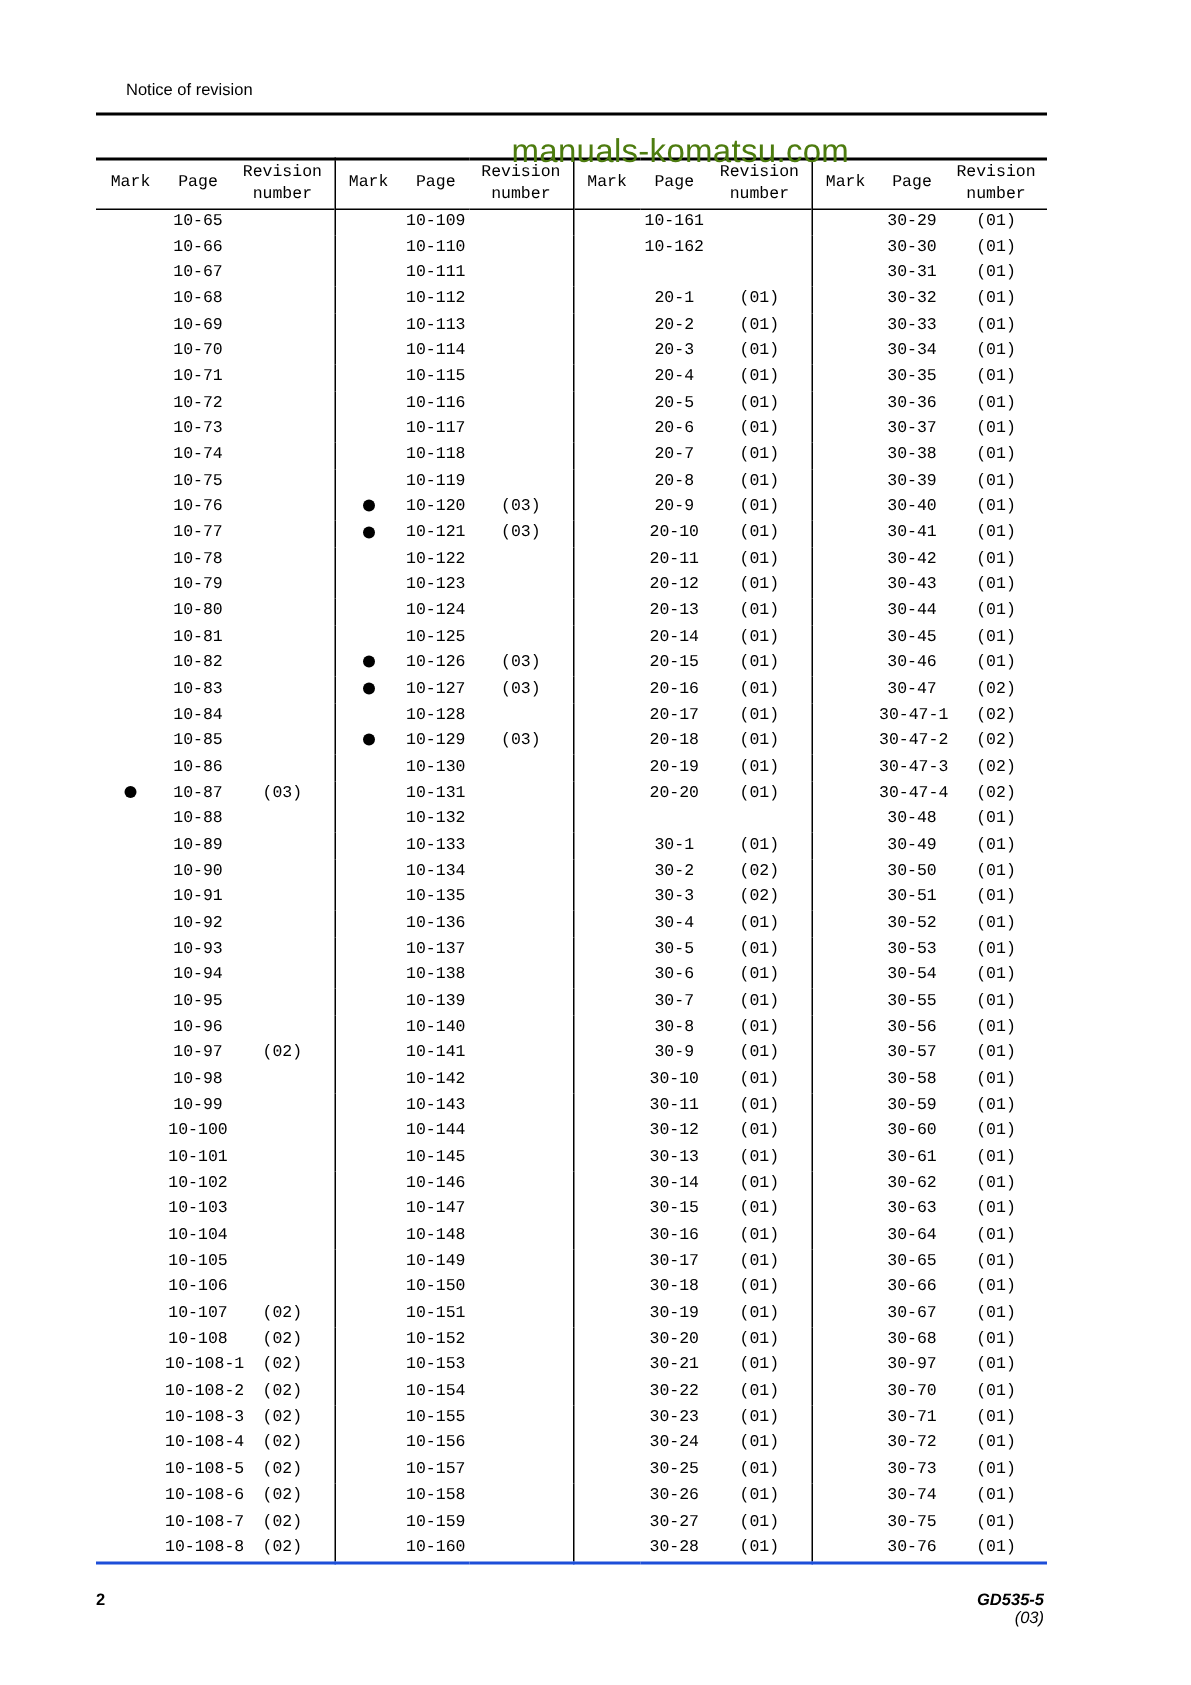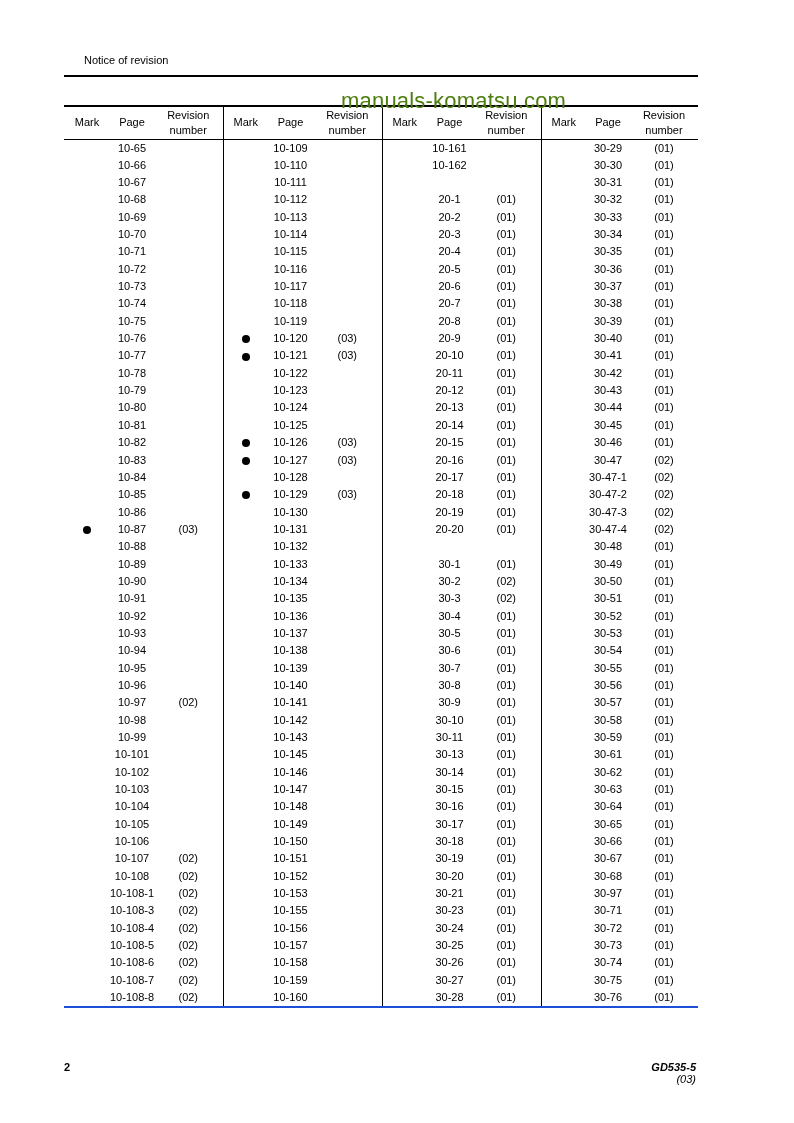--- a/index.html
+++ b/index.html
@@ -16,20 +16,21 @@
   .watermark {
     position: absolute; left: 341px; top: 90px; font-size: 22px; letter-spacing: 0.2px;
     color: #4d7c0f; line-height: 1;
   }
   .table-wrap {
     position: absolute; left: 64px; top: 105px; width: 634px;
   }
   table.rev {
     border-collapse: collapse; width: 634px; table-layout: fixed;
     font-size: 11px;
+    font-family: Liberation Mono, monospace;
   }
   table.rev thead tr { height: 33px; }
   table.rev thead th {
     font-weight: normal; text-align: center; line-height: 15px; padding: 0;
     vertical-align: middle;
   }
   table.rev thead { border-top: 2px solid #000; border-bottom: 1px solid #000; }
   table.rev tbody tr { height: 17.35px; }
   table.rev tbody td {
     text-align: center; padding: 0; line-height: 17px; white-space: nowrap;
@@ -574,20 +575,34 @@
           <td></td>
           <td class="gsep"></td>
           <td>30-11</td>
           <td>(01)</td>
           <td class="gsep"></td>
           <td>30-59</td>
           <td>(01)</td>
         </tr>
         <tr>
           <td></td>
+          <td>10-100</td>
+          <td></td>
+          <td class="gsep"></td>
+          <td>10-144</td>
+          <td></td>
+          <td class="gsep"></td>
+          <td>30-12</td>
+          <td>(01)</td>
+          <td class="gsep"></td>
+          <td>30-60</td>
+          <td>(01)</td>
+        </tr>
+        <tr>
+          <td></td>
           <td>10-101</td>
           <td></td>
           <td class="gsep"></td>
           <td>10-145</td>
           <td></td>
           <td class="gsep"></td>
           <td>30-13</td>
           <td>(01)</td>
           <td class="gsep"></td>
           <td>30-61</td>
@@ -696,20 +711,34 @@
           <td>10-108-1</td>
           <td>(02)</td>
           <td class="gsep"></td>
           <td>10-153</td>
           <td></td>
           <td class="gsep"></td>
           <td>30-21</td>
           <td>(01)</td>
           <td class="gsep"></td>
           <td>30-97</td>
+          <td>(01)</td>
+        </tr>
+        <tr>
+          <td></td>
+          <td>10-108-2</td>
+          <td>(02)</td>
+          <td class="gsep"></td>
+          <td>10-154</td>
+          <td></td>
+          <td class="gsep"></td>
+          <td>30-22</td>
+          <td>(01)</td>
+          <td class="gsep"></td>
+          <td>30-70</td>
           <td>(01)</td>
         </tr>
         <tr>
           <td></td>
           <td>10-108-3</td>
           <td>(02)</td>
           <td class="gsep"></td>
           <td>10-155</td>
           <td></td>
           <td class="gsep"></td>

